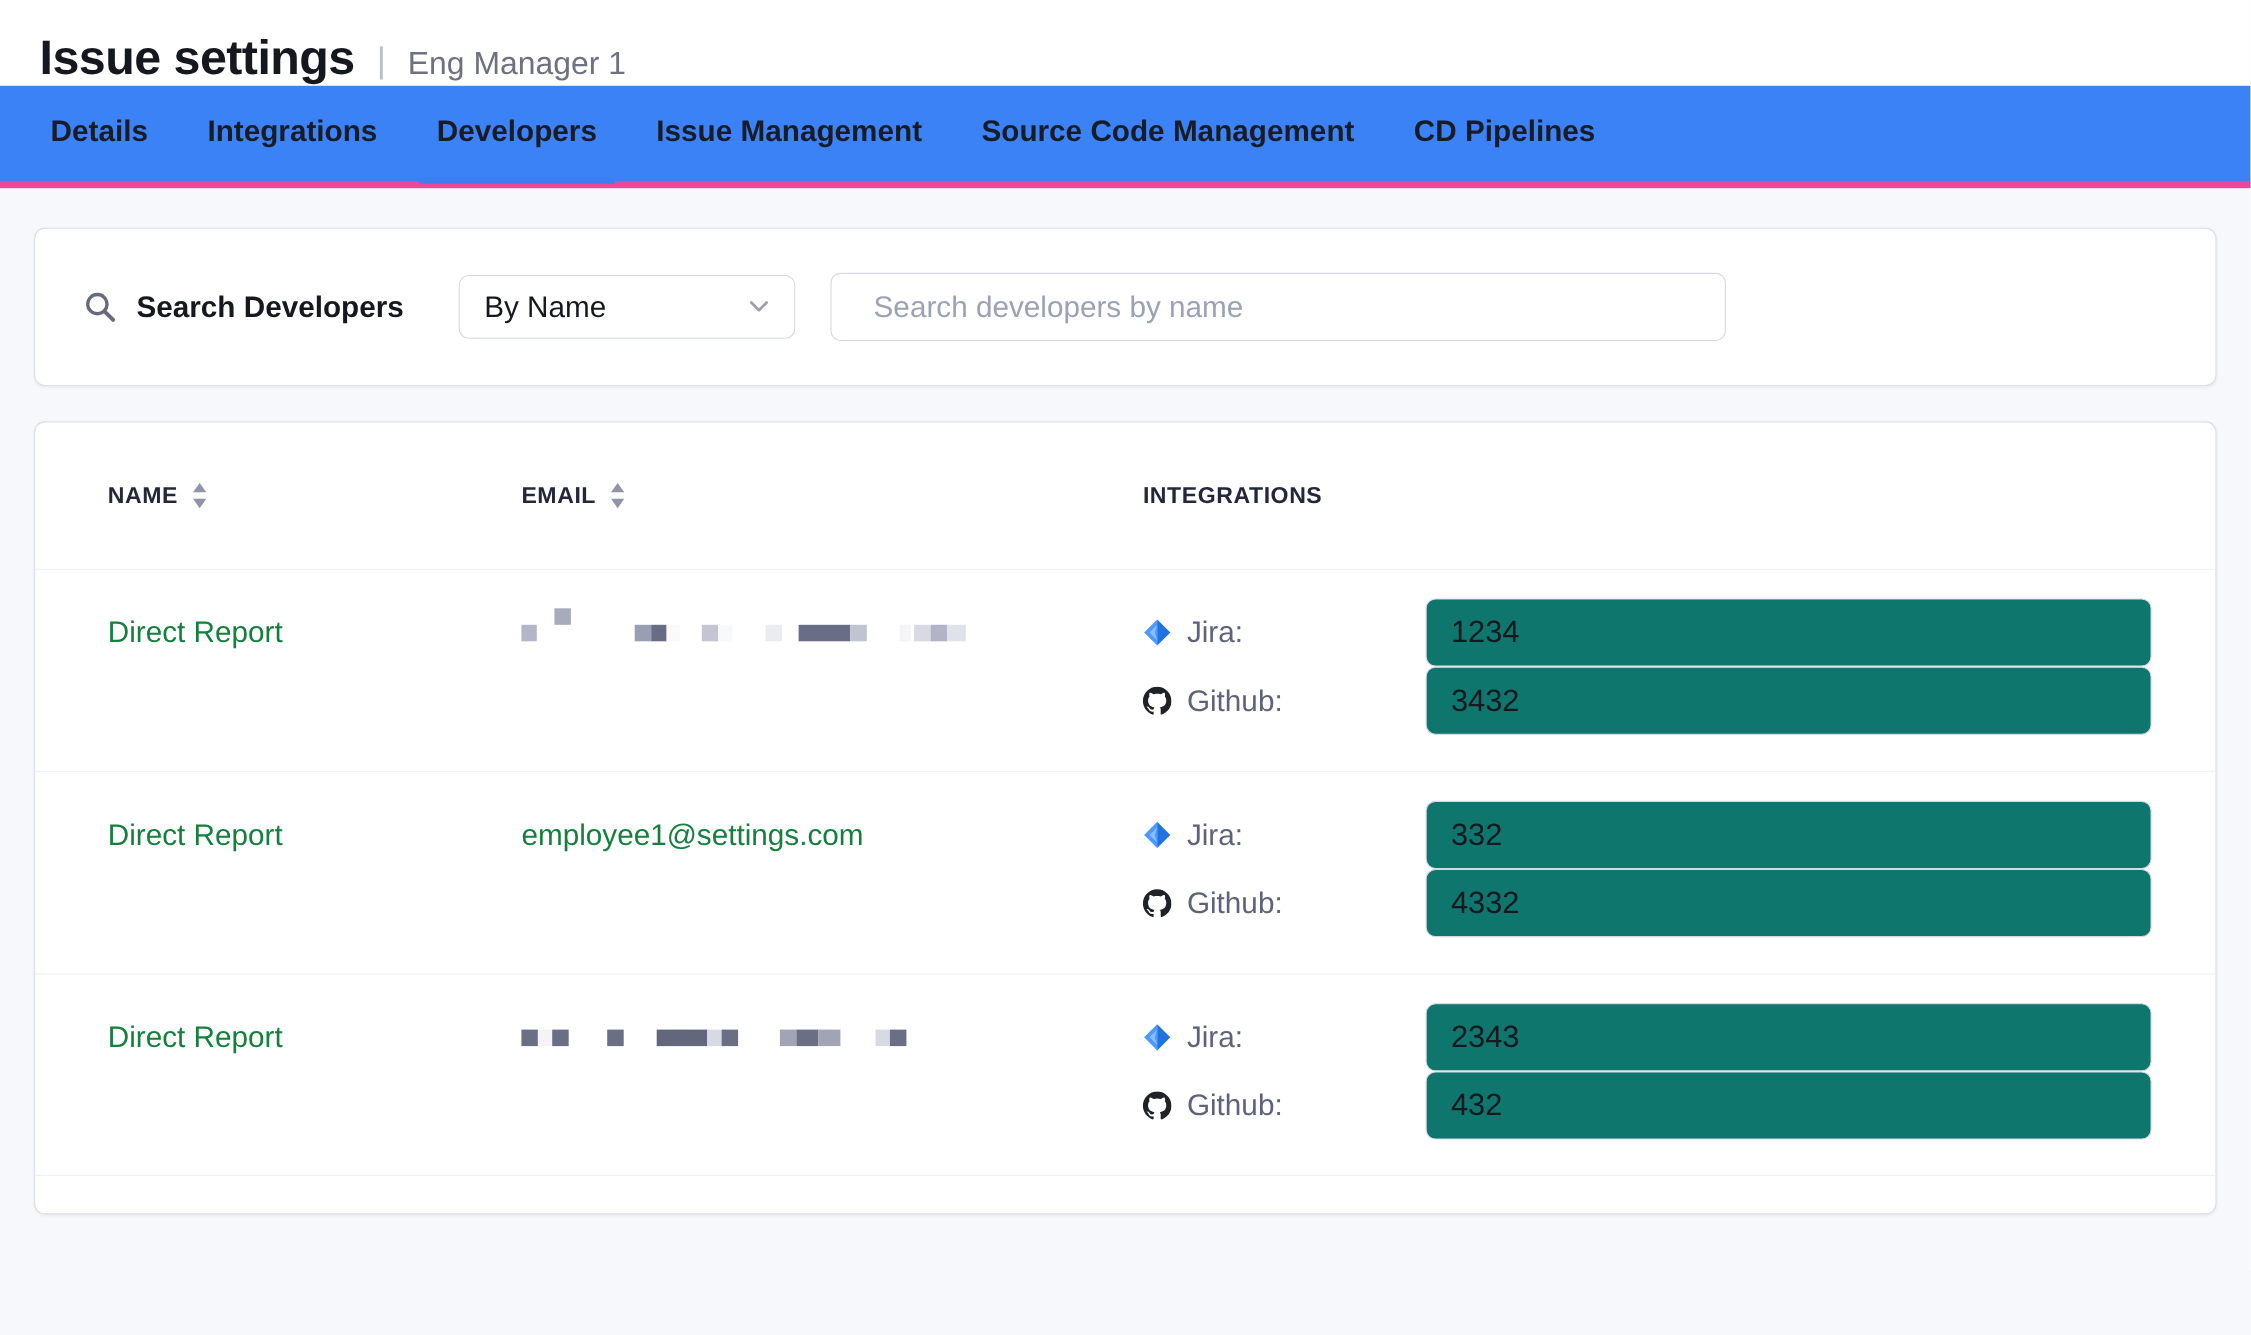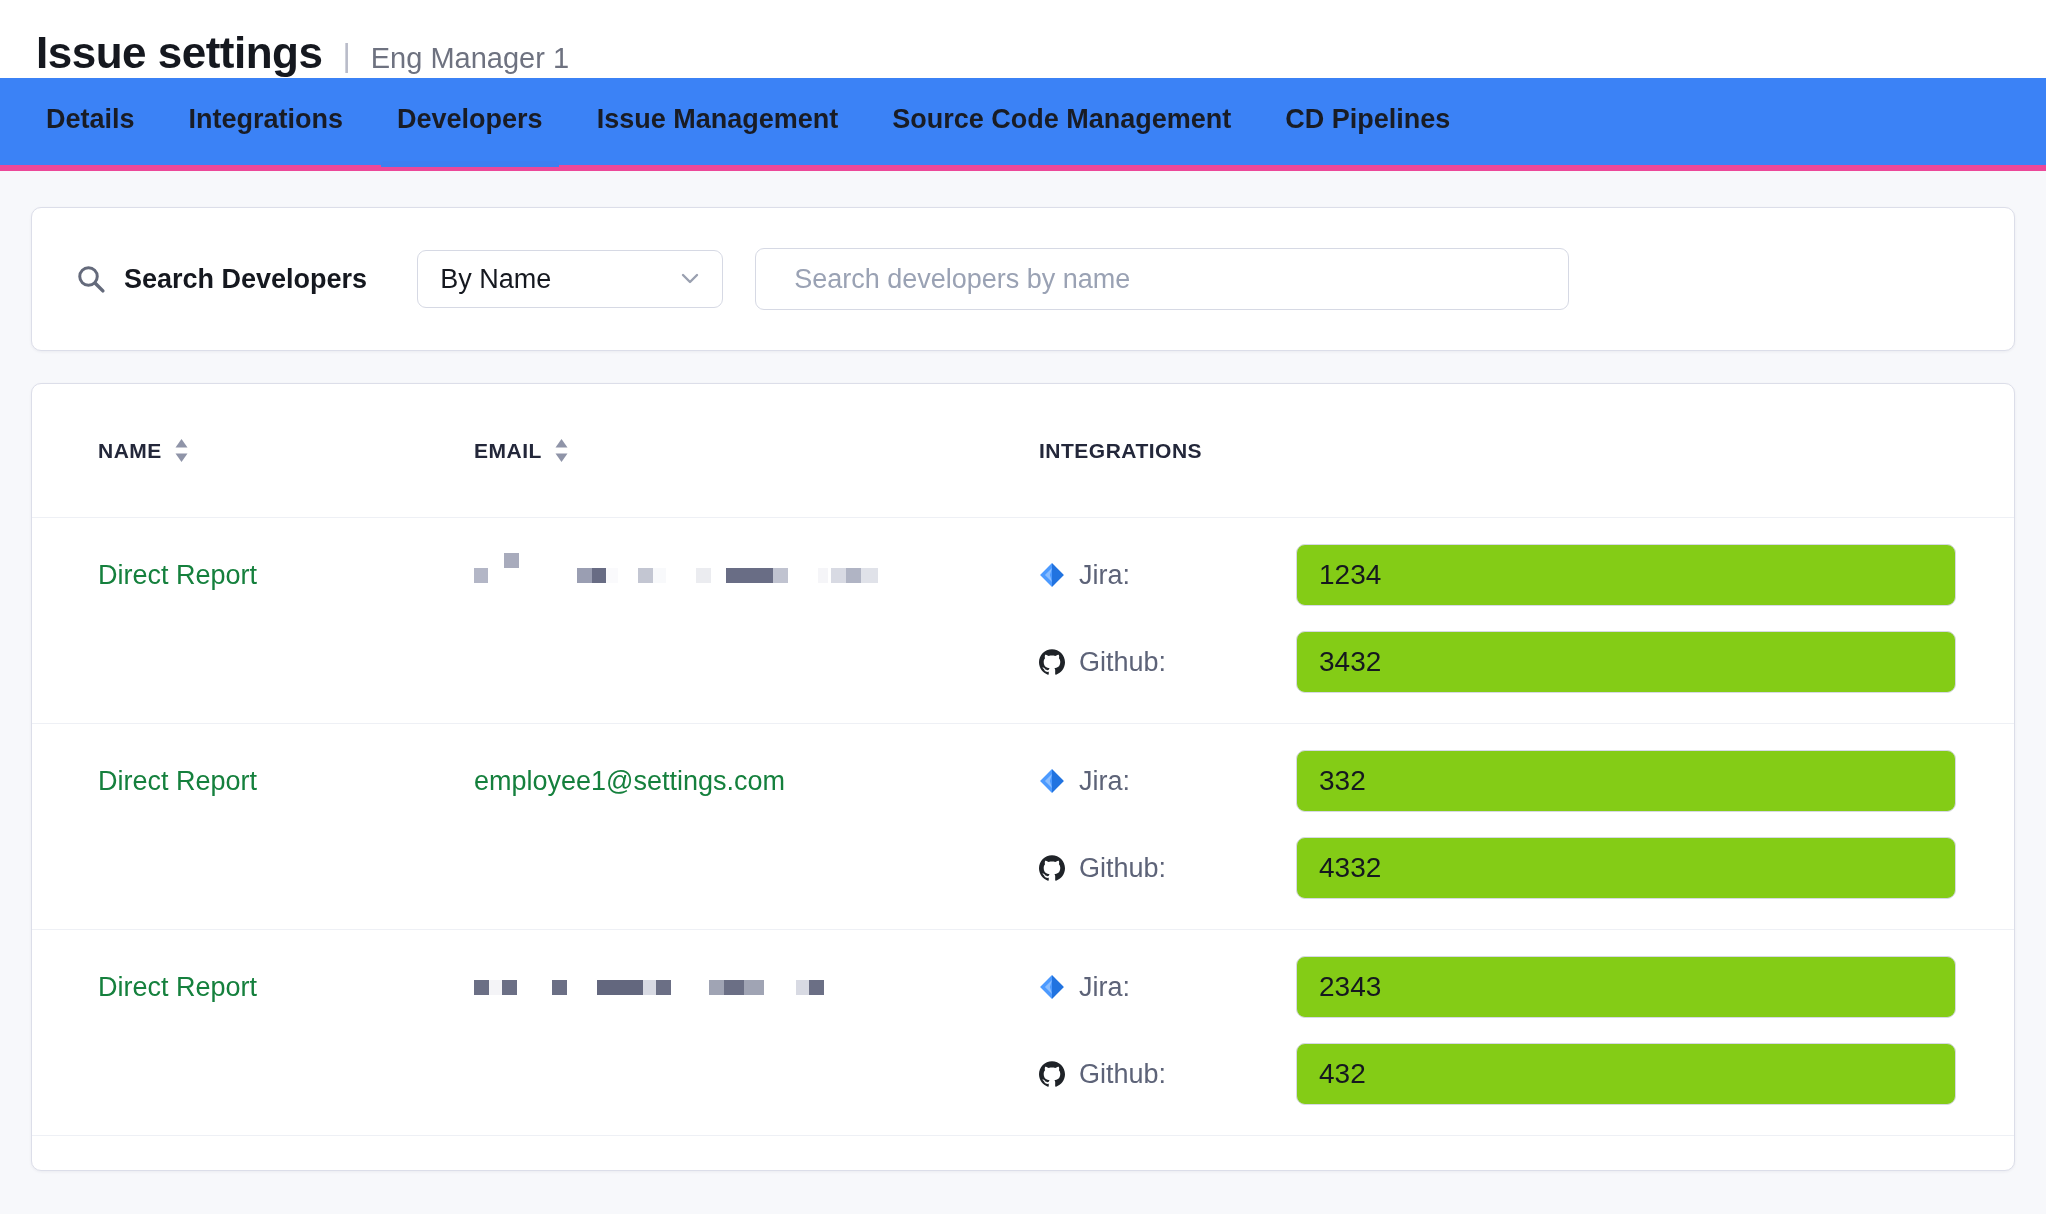--- a/index.html
+++ b/index.html
@@ -150,41 +150,41 @@
     line-height: 34px;
   }
   .email-blur {
     display: flex;
     align-items: center;
     padding-top: 14px;
     height: 48px;
   }
 
   
-  .integrations-cell { display: flex; flex-direction: column; gap: 25px; }
+  .integrations-cell { display: flex; flex-direction: column; gap: 0; }
   .integration-line { display: flex; align-items: center; }
   .integration-key {
     flex: 0 0 257px;
     display: flex;
     align-items: center;
     gap: 14px;
   }
   .integration-label { font-size: 27px; color: #5d6378; }
   .jira-icon, .github-icon { width: 26px; height: 26px; flex: 0 0 auto; }
   .integration-input {
     flex: 1 1 auto;
     height: 62px;
     border: 1.5px solid #d6d9e4;
     border-radius: 9px;
     padding: 0 22px;
     font-size: 28px;
     font-family: inherit;
     color: #15181f;
     outline: none;
-    background: #84cc16;
+    background: #0f766e;
     min-width: 0;
   }
 </style>
 </head>
 <body>
 
 <div class="header-bar">
   <div class="page-title">Issue settings</div>
   <div class="title-sep">|</div>
   <div class="page-subtitle">Eng Manager 1</div>

